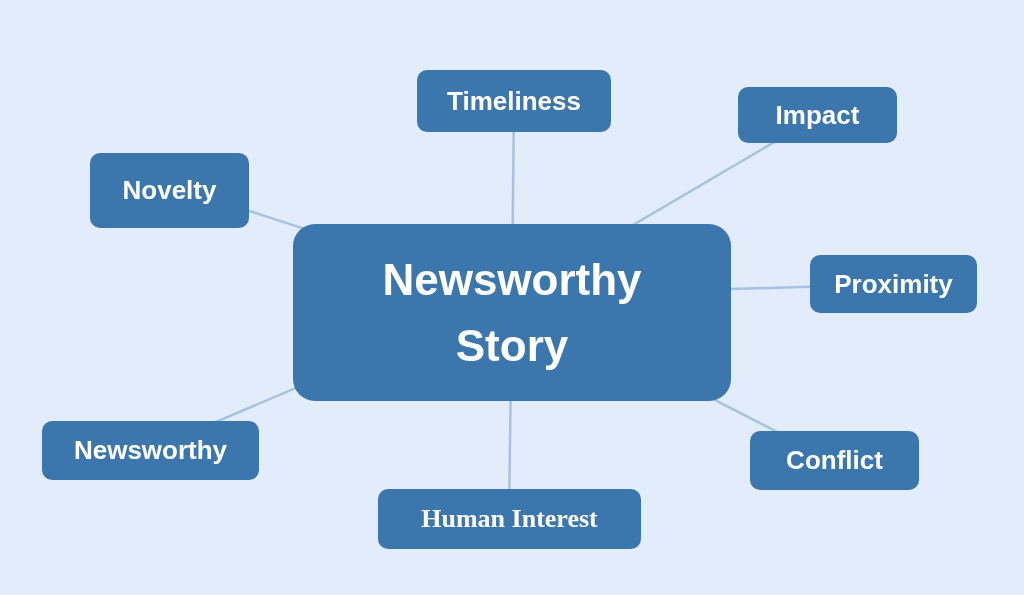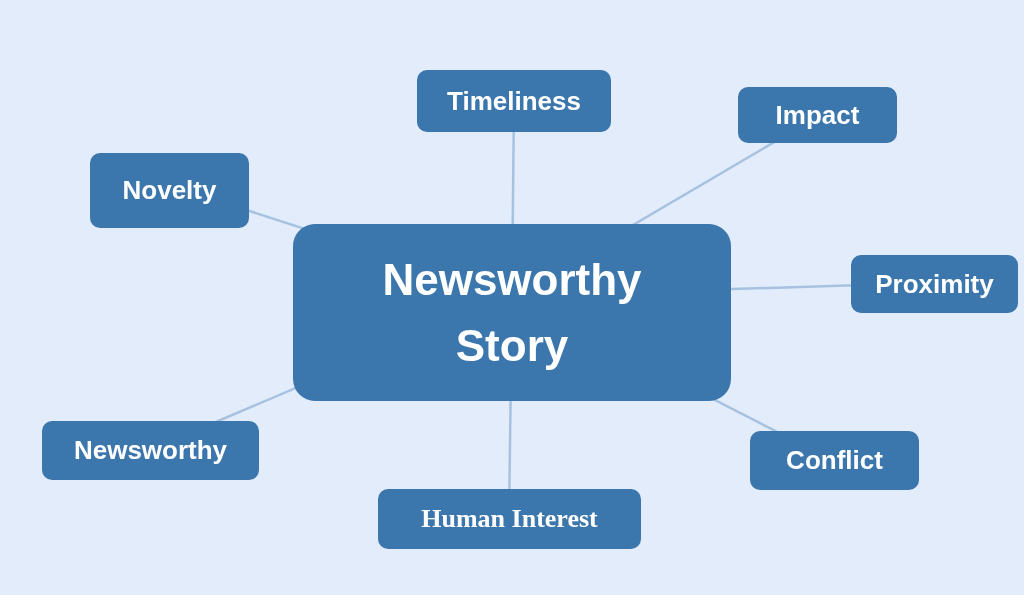--- a/index.html
+++ b/index.html
@@ -49,21 +49,21 @@
     width:438px;height:177px;
     border-radius:22px;
     font-size:44px;
     font-weight:700;
     line-height:1.5;
     padding:0 40px;
   }
   .node-timeliness{left:417px;top:70px;width:194px;height:62px;}
   .node-impact{left:738px;top:87px;width:159px;height:56px;}
   .node-novelty{left:81px;top:153px;width:159px;height:75px;margin-left:9px;}
-  .node-proximity{left:810px;top:255px;width:167px;height:58px;margin-left:41px;}
+  .node-proximity{left:810px;top:255px;width:167px;height:58px;}
   .node-prominence{left:42px;top:421px;width:217px;height:59px;}
   .node-conflict{left:750px;top:431px;width:169px;height:59px;}
   .node-human-interest{left:378px;top:489px;width:263px;height:60px;font-family:Liberation Serif, serif;}
 </style>
 </head>
 <body>
 
 <div class="canvas">
 
   <svg class="connectors" viewBox="0 0 1024 595" xmlns="http://www.w3.org/2000/svg" aria-hidden="true">

